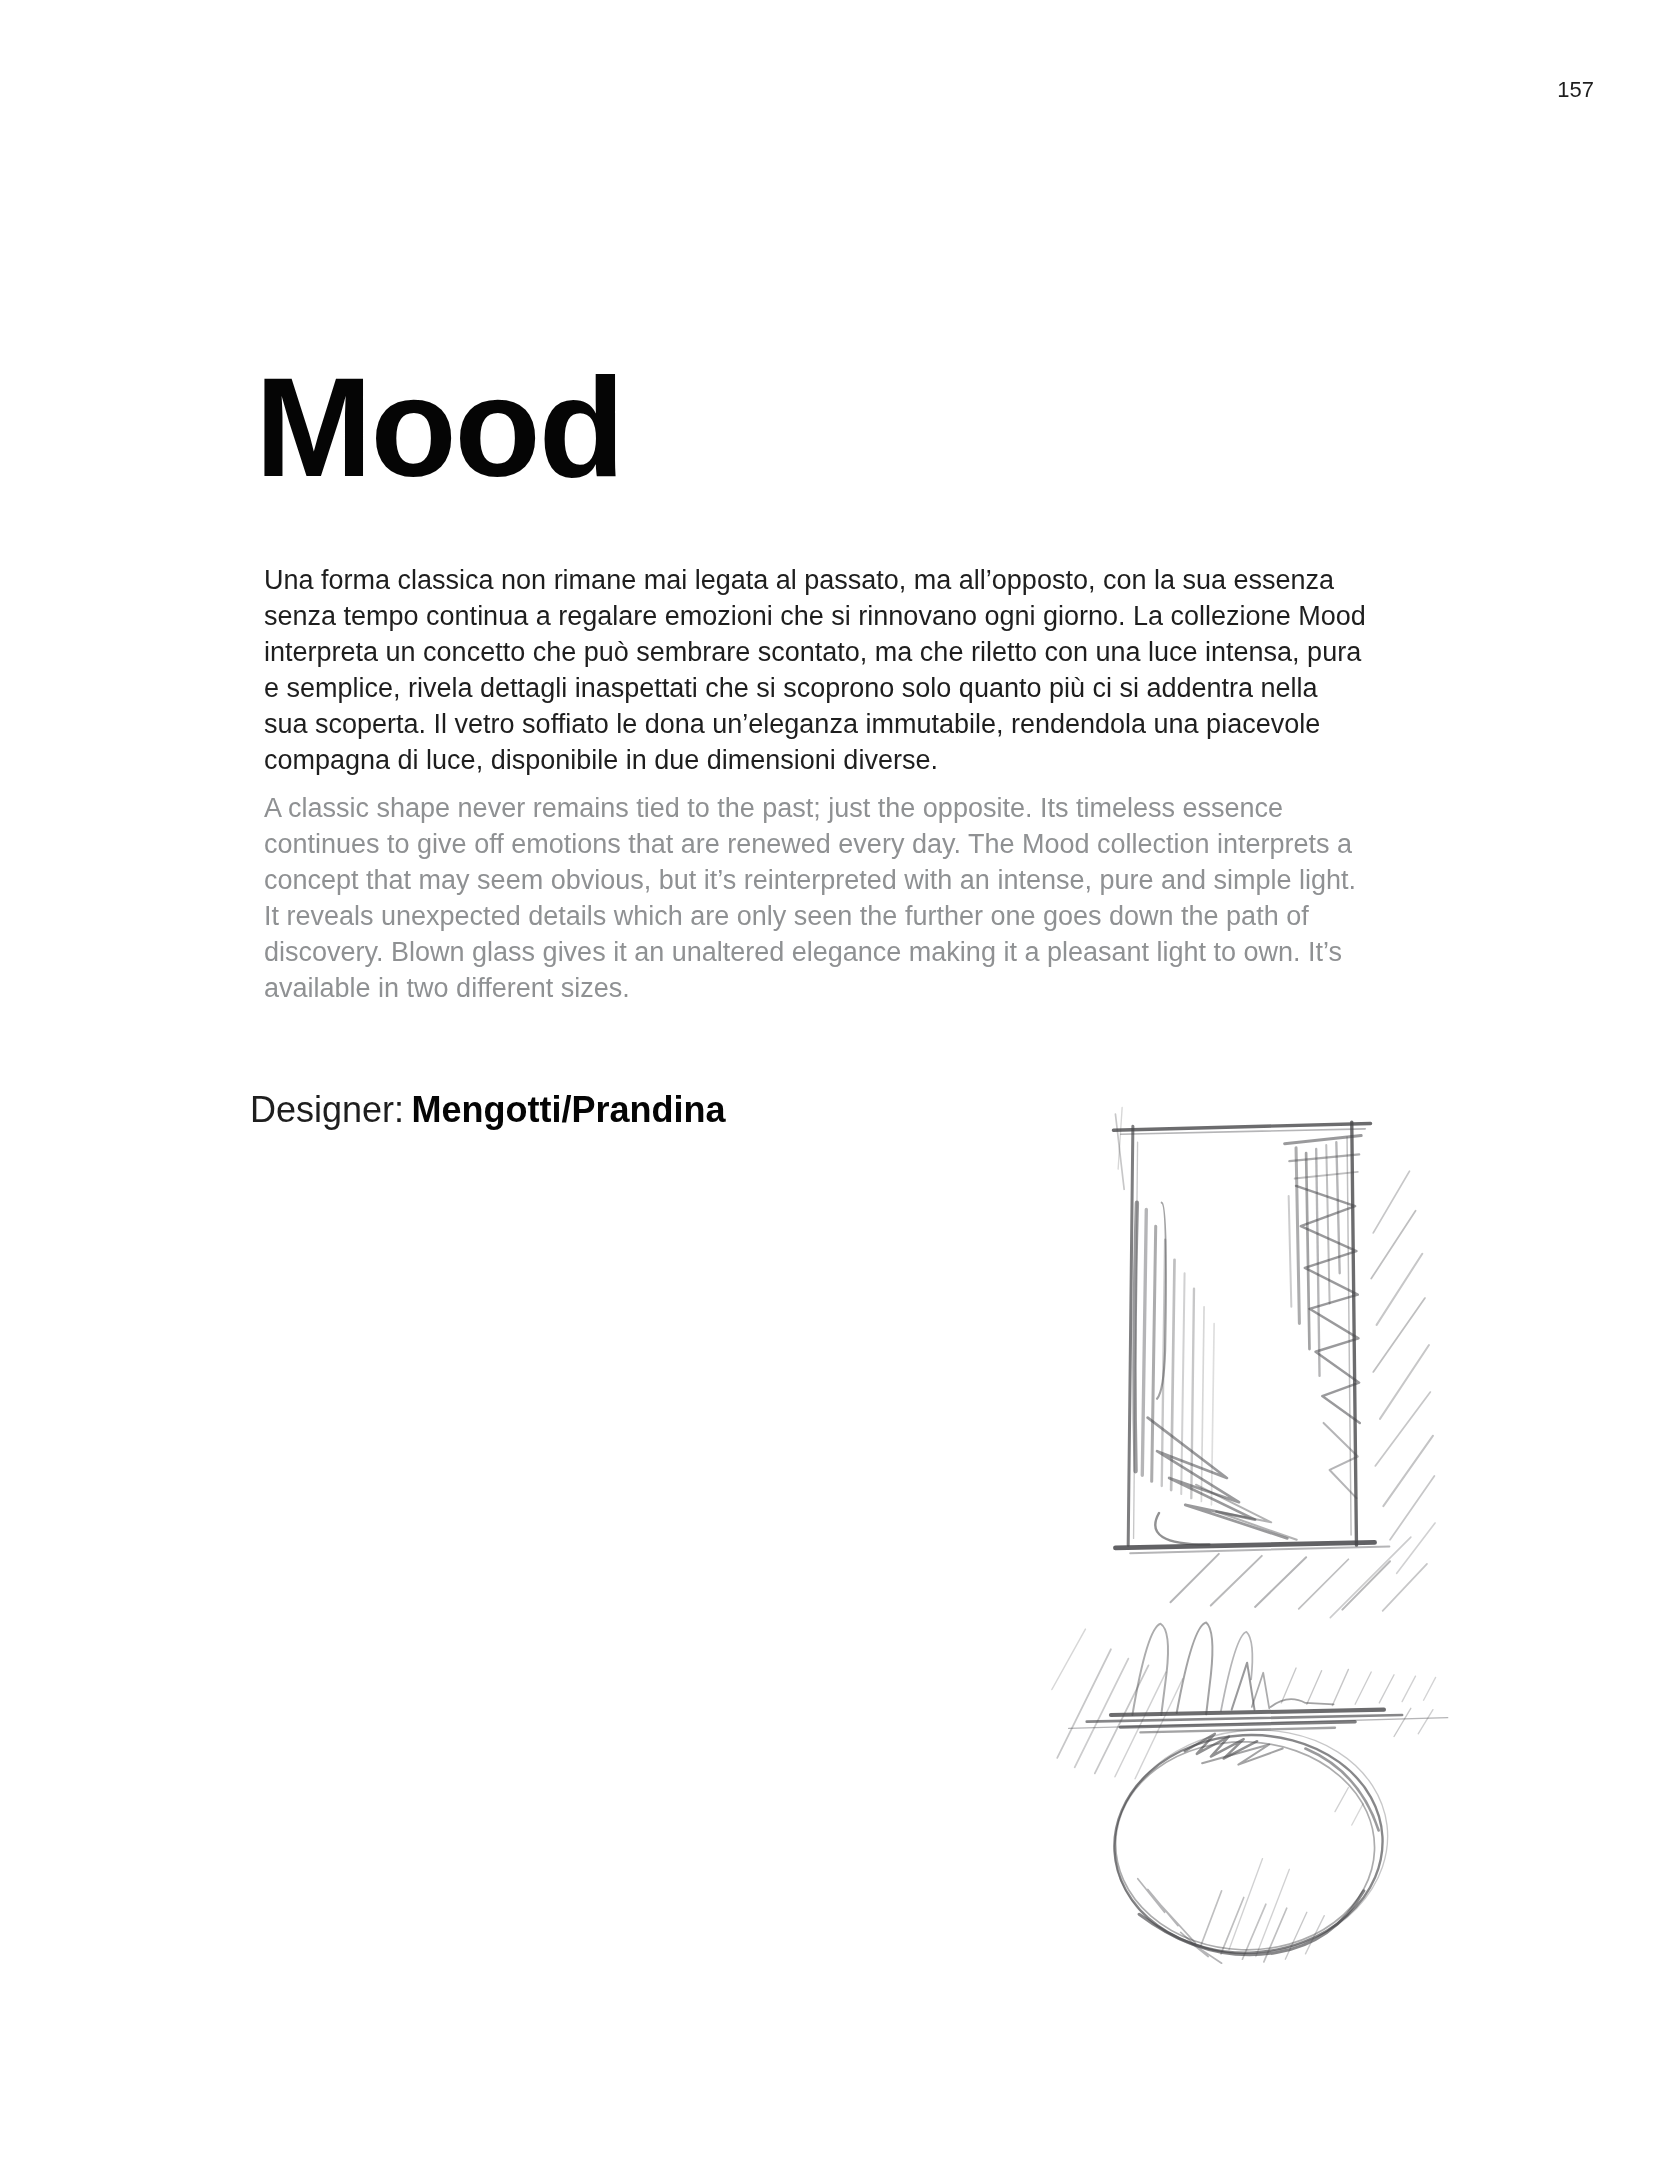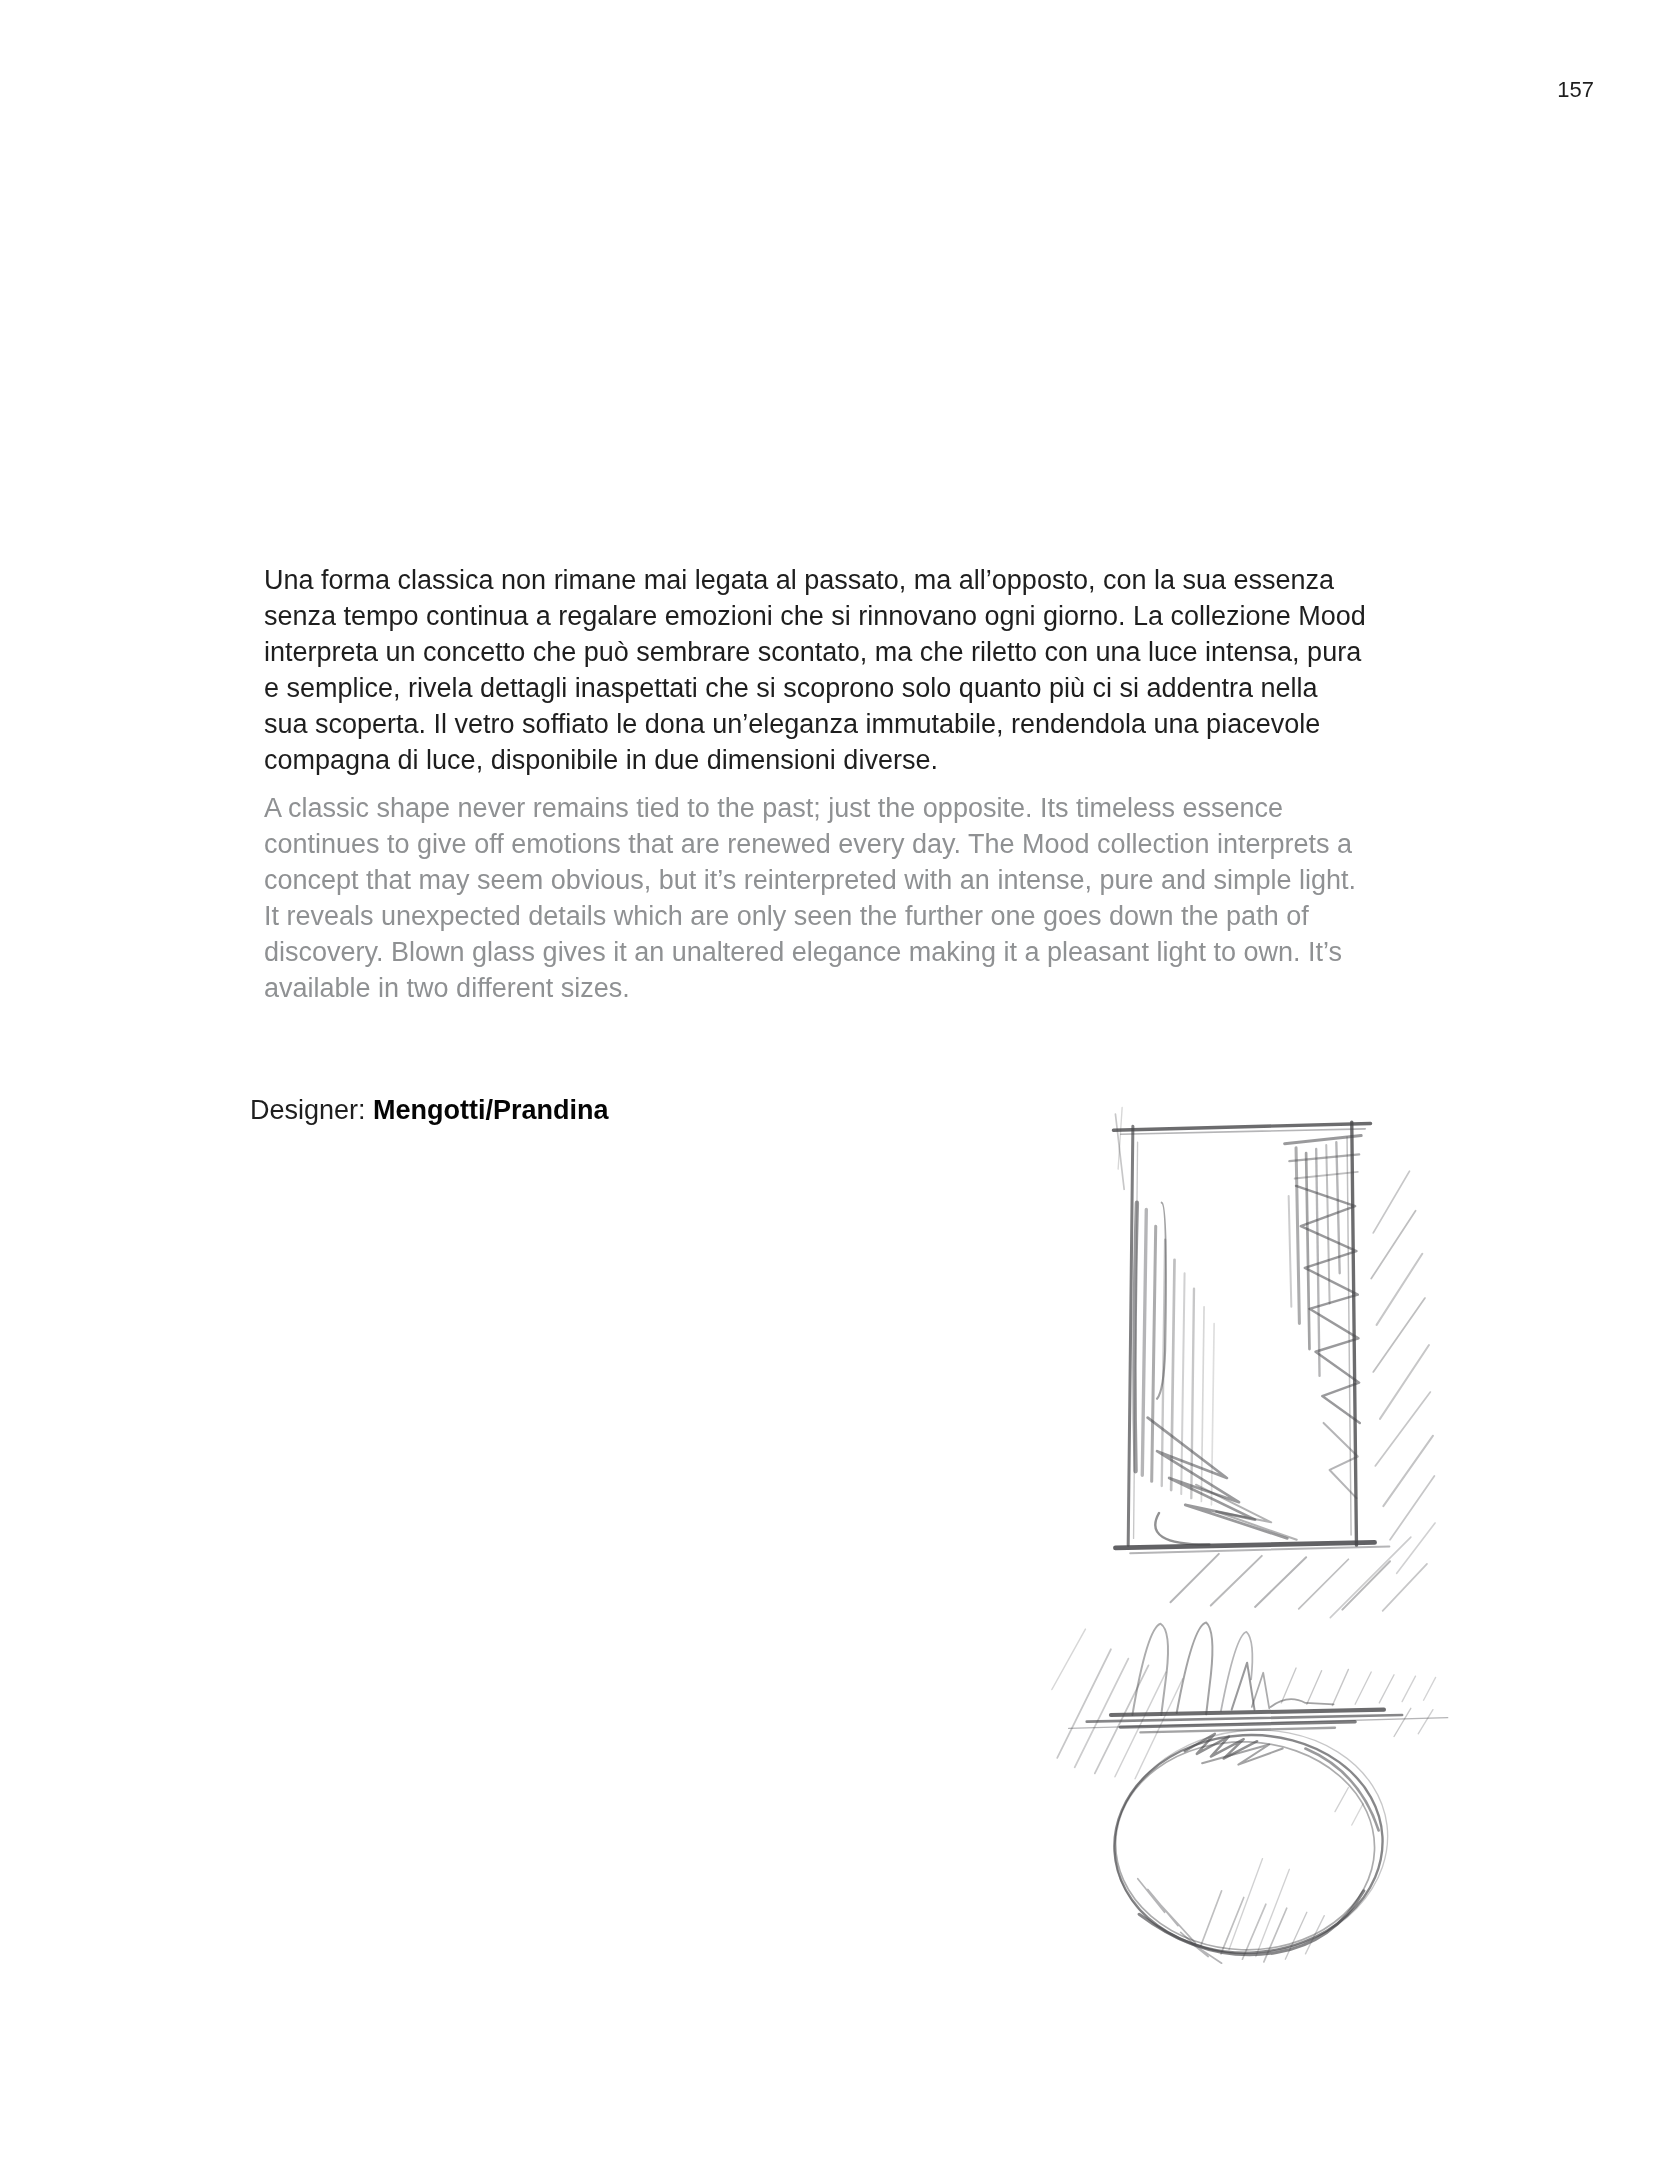--- a/index.html
+++ b/index.html
@@ -21,37 +21,38 @@
   }
   .para{
     position:absolute;left:250px;width:1223px;margin:14px;
     font-size:27px;line-height:36px;white-space:pre-line;
     letter-spacing:0;
   }
   .para-it{top:548px;color:var(--text-primary,#1e1e1e);}
   .para-en{top:776px;color:var(--text-secondary,#8f9193);}
   .designer{
     position:absolute;left:250px;top:1092px;margin:0;
-    font-size:27px;line-height:36px;color:var(--text-primary,#1e1e1e);
+    font-size:36px;line-height:36px;color:var(--text-primary,#1e1e1e);
   }
   .designer b{margin-left:7.4px;font-weight:700;color:var(--title,#050505);}
   .sketch{position:absolute;filter:blur(0.3px);}
   .sketch-side{left:1095px;top:1102px;width:343px;height:517px;}
   .sketch-top{left:1045px;top:1609px;width:423px;height:369px;}
   .sketch path,.sketch ellipse{
     fill:none;stroke:#47474a;stroke-linecap:round;stroke-linejoin:round;
   }
 </style>
 </head>
 <body style="--background: #ffffff; --title: #050505; --text-primary: #1e1e1e; --text-secondary: #8f9193;">
 
 <div class="page">
 
   <div class="page-number">157</div>
 
+  <h1 class="title">Mood</h1>
 
   <p class="para para-it">Una forma classica non rimane mai legata al passato, ma all’opposto, con la sua essenza
 senza tempo continua a regalare emozioni che si rinnovano ogni giorno. La collezione Mood
 interpreta un concetto che può sembrare scontato, ma che riletto con una luce intensa, pura
 e semplice, rivela dettagli inaspettati che si scoprono solo quanto più ci si addentra nella
 sua scoperta. Il vetro soffiato le dona un’eleganza immutabile, rendendola una piacevole
 compagna di luce, disponibile in due dimensioni diverse.</p>
 
   <p class="para para-en">A classic shape never remains tied to the past; just the opposite. Its timeless essence
 continues to give off emotions that are renewed every day. The Mood collection interprets a

